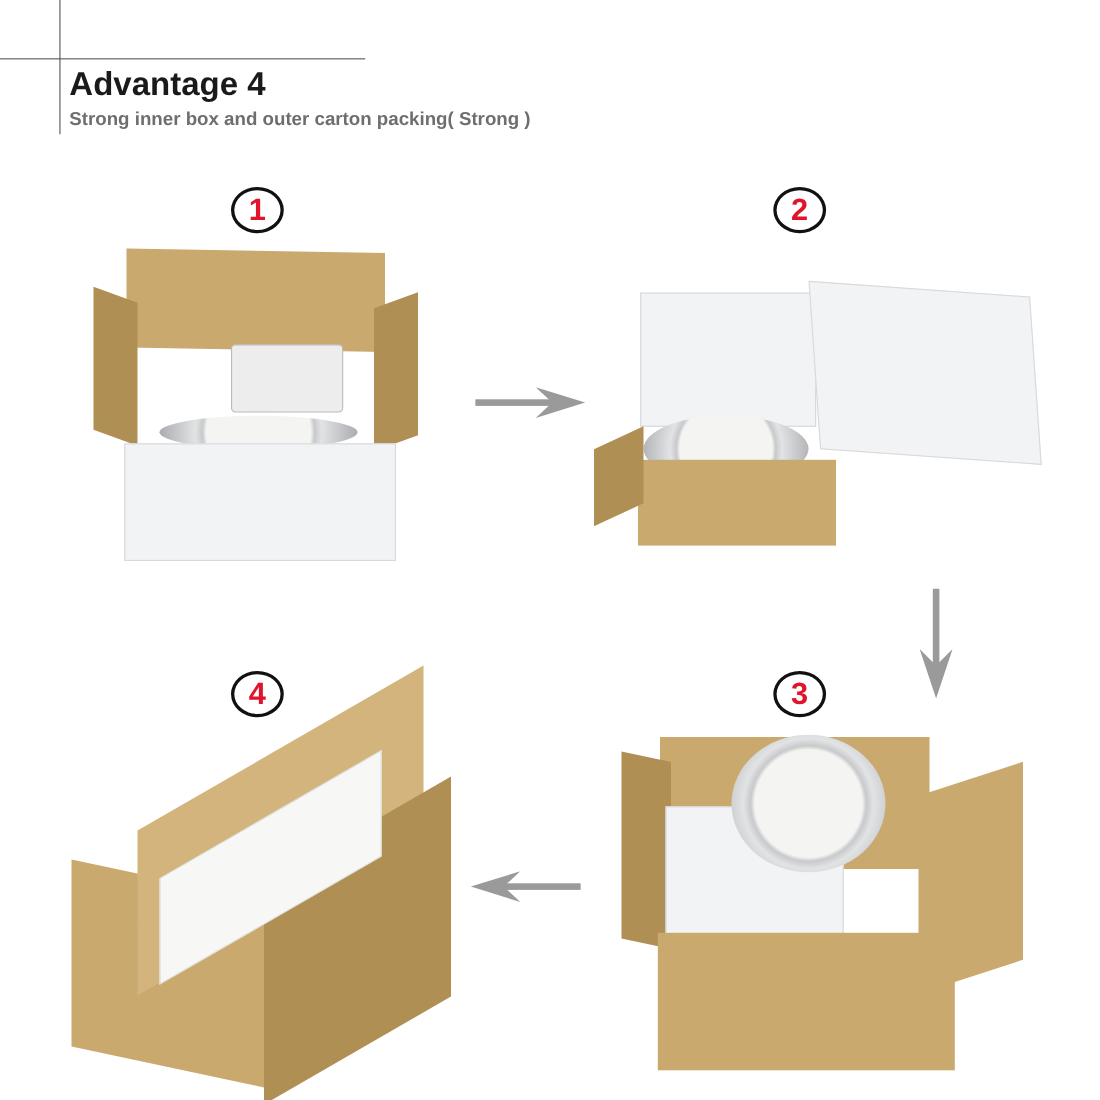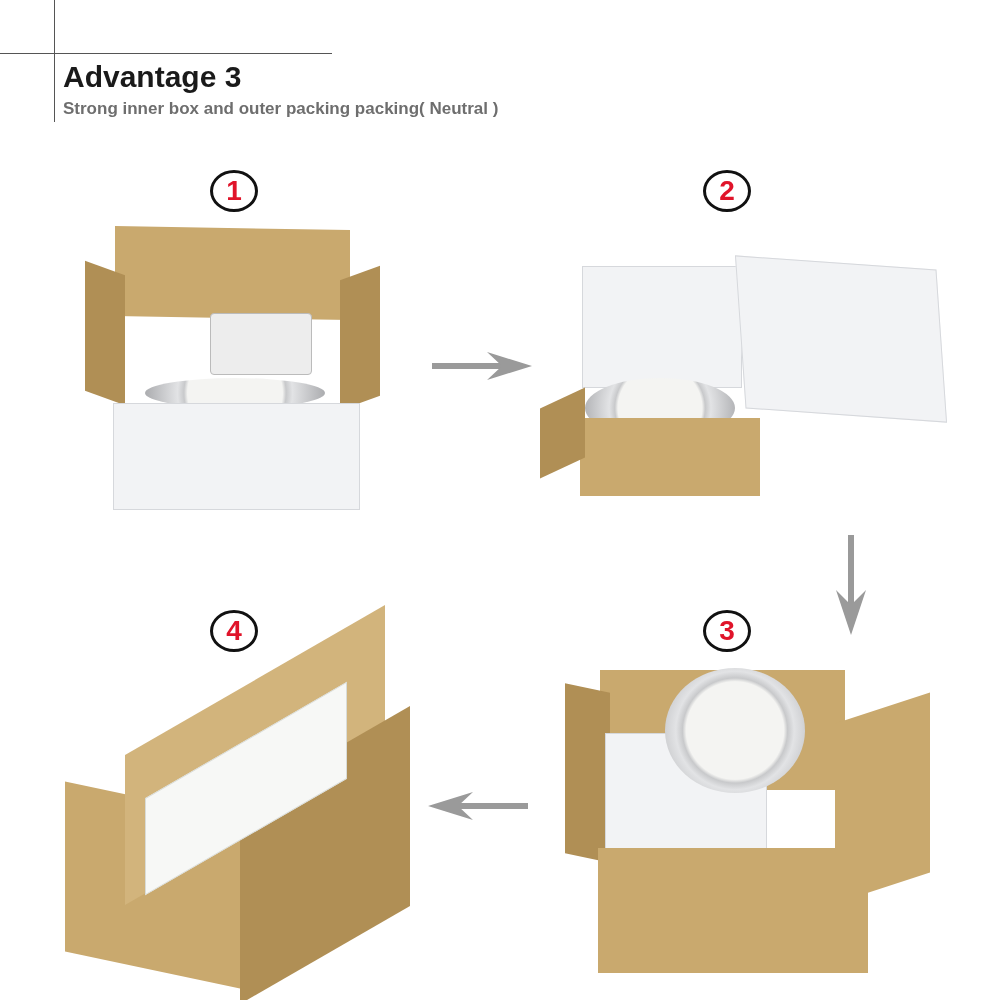--- a/index.html
+++ b/index.html
@@ -13,22 +13,22 @@
   .cardboard { background: #c9a96e; }
   .cardboard-dark { background: #b08f55; }
   .white-box { background: #f2f3f5; border: 1px solid #d6d8dc; }
   .lamp { border-radius: 50%; background: radial-gradient(circle, #f4f4f2 0 52%, #c8c9cb 56%, #e2e3e5 63%, #a9aaad 100%); }
 </style>
 </head>
 <body>
 
 <div class="abs rule-v"></div>
 <div class="abs rule-h"></div>
-<div class="abs title">Advantage 3</div>
-<div class="abs subtitle">Strong inner box and outer packing packing( Neutral )</div>
+<div class="abs title">Advantage 4</div>
+<div class="abs subtitle">Strong inner box and outer carton packing( Strong )</div>
 
 <div class="abs step-badge" style="left:210px;top:170px;">1</div>
 <div class="abs" style="left:85px;top:228px;width:295px;height:280px;">
   <div class="abs cardboard" style="left:30px;top:0;width:235px;height:90px;transform:skewY(1deg);"></div>
   <div class="abs cardboard-dark" style="left:0;top:40px;width:40px;height:130px;transform:skewY(20deg);"></div>
   <div class="abs cardboard-dark" style="left:255px;top:45px;width:40px;height:130px;transform:skewY(-20deg);"></div>
   <div class="abs" style="left:125px;top:85px;width:100px;height:60px;background:#ededed;border:1px solid #bbb;border-radius:4px;"></div>
   <div class="abs lamp" style="left:60px;top:150px;width:180px;height:30px;"></div>
   <div class="abs white-box" style="left:28px;top:175px;width:245px;height:105px;"></div>
 </div>

